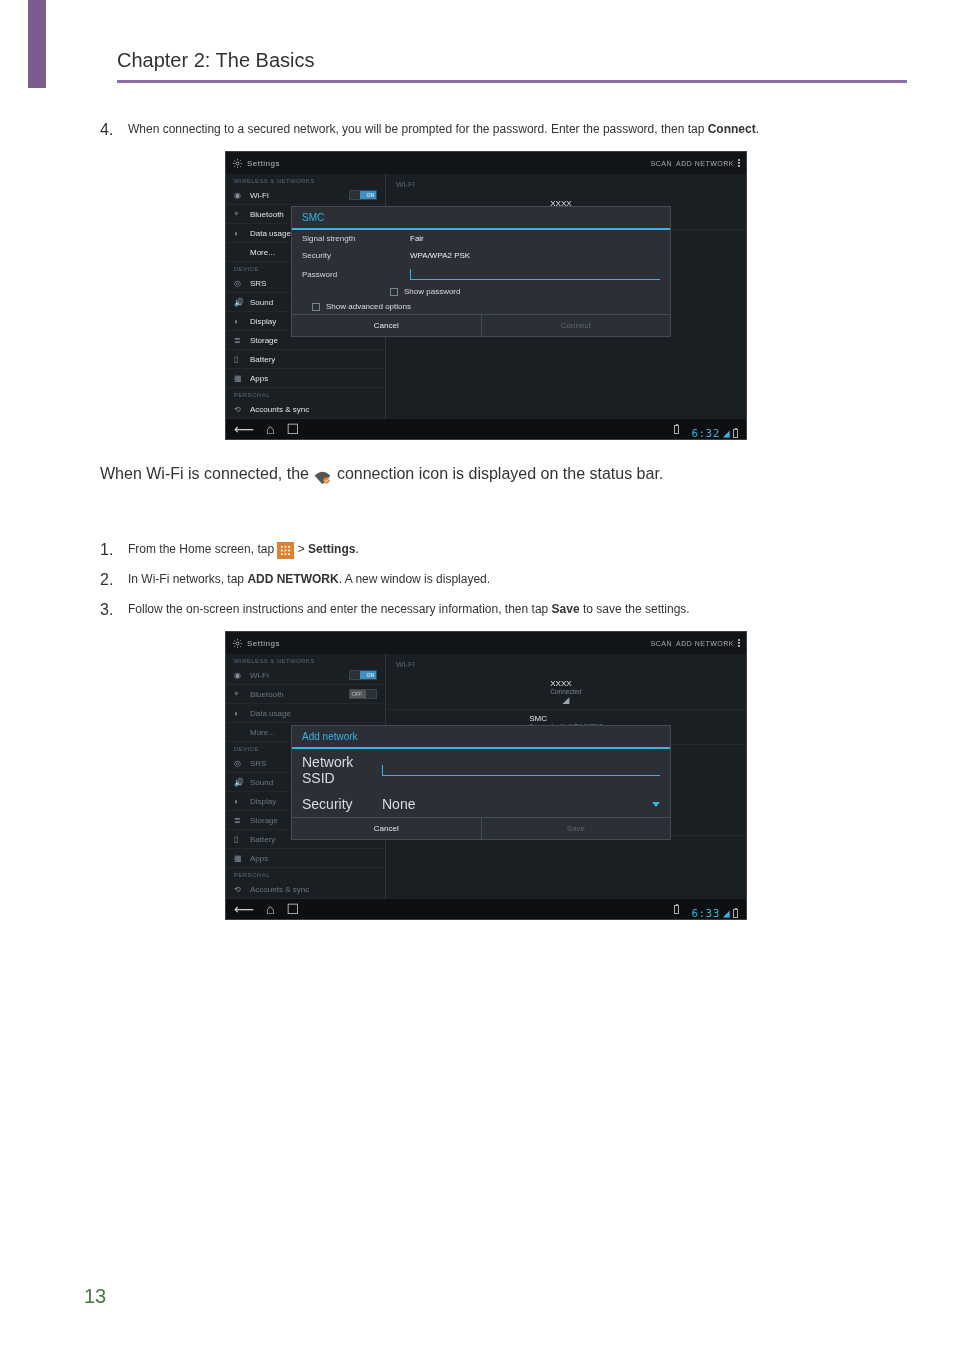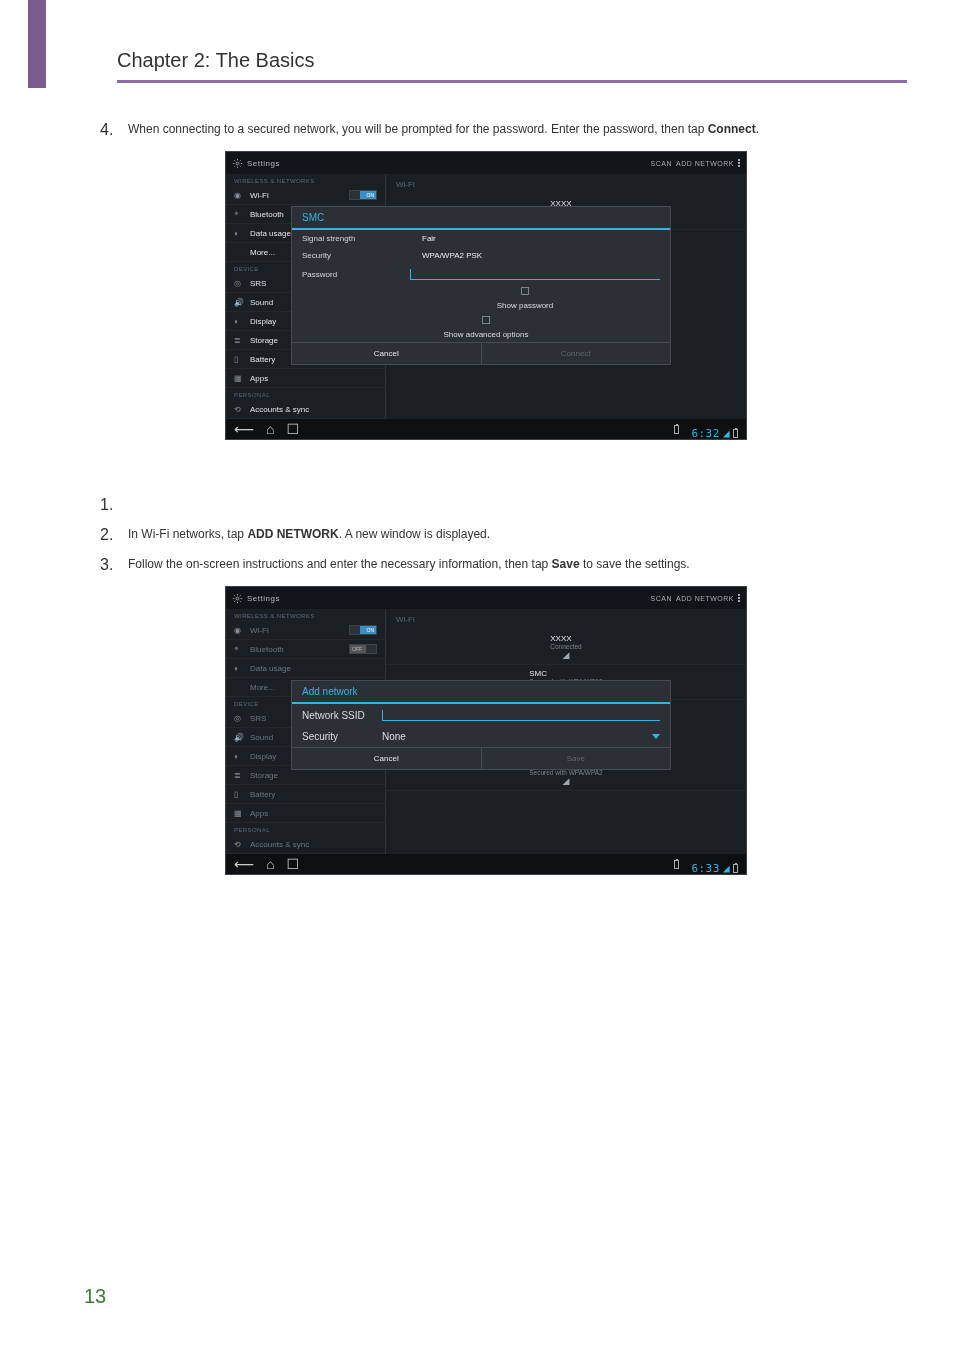--- a/index.html
+++ b/index.html
@@ -178,46 +178,45 @@
       padding: 5px 10px;
       border-bottom: 2px solid #33b5e5;
     }
     .dlg-row {
       display: flex;
       font-size: 8px;
       align-items: center;
       padding: 4px 10px;
     }
     .dlg-row .lbl { width: 108px; color: #d0d6da; }
-    .dlg-row .val { flex: 1; color: #e8edf1; margin-left: 12px; }
+    .dlg-row .val { flex: 1; color: #e8edf1; }
     .pw-input {
       border-bottom: 1px solid #33b5e5;
       height: 12px;
       flex: 1;
       position: relative;
     }
     .pw-input::after { content:""; position:absolute; left:0; bottom:0; width:1px; height:10px; background:#33b5e5;}
     .chk-row {
       display: flex; align-items: center; font-size: 8px; padding: 3px 10px; gap: 6px;
       margin-left: 88px;
-      flex-direction: column;
     }
     .chk-row.noindent { margin-left: 10px; }
     .chk { width:8px; height:8px; border:1px solid #7c848b; }
     .dlg-btns {
       display:flex; border-top:1px solid #444b52;
     }
     .dlg-btn {
       flex:1; text-align:center; padding:6px 0; font-size:8px; color:#e2e7eb;
       border-right:1px solid #444b52;
     }
     .dlg-btn.disabled { color:#5f666c; }
     .dlg-btn:last-child { border-right:none; }
     .dialog.adddlg { top: 94px; width: 380px; }
-    .add-row { display:flex; align-items:center; font-size:10px; padding:5px 10px; gap:8px;}
+    .add-row { display:flex; align-items:center; font-size:14px; padding:5px 10px; gap:8px;}
     .add-row .lbl { width:72px; }
     .ssid-input { flex:1; border-bottom:1px solid #33b5e5; height:12px; position:relative;}
     .ssid-input::after{content:""; position:absolute; left:0; bottom:0; width:1px; height:10px; background:#33b5e5;}
     .sel-box { flex:1; display:flex; align-items:center; justify-content:space-between;}
     .triangle { width:0; height:0; border-left:4px solid transparent; border-right:4px solid transparent; border-top:5px solid #33b5e5;}
     .inline-icon.apps {
       width: 17px; height: 17px;
       background: #e08030;
       display: inline-block;
       vertical-align: middle;
@@ -389,25 +388,40 @@
           <span class="chk"></span>
           <span>Show advanced options</span>
         </div>
       <div class="dlg-btns">
         <div class="dlg-btn">Cancel</div>
         <div class="dlg-btn disabled">Connect</div>
       </div>
     </div>
   </div>
 
+  <div class="para-plain">
+    <span>When Wi-Fi is connected, the</span>
+    <span class="inline-icon wifi-connected"><svg viewBox="0 0 24 18">
+          <path d="M2 6 Q12 -4 22 6 L12 17 Z" fill="#555"></path>
+          <circle cx="17" cy="12" r="4" fill="#e08030"></circle>
+          <path d="M15 12 l2 2 l3-4" stroke="#fff" stroke-width="1.2" fill="none"></path>
+        </svg></span>
+    <span>connection icon is displayed on the status bar.</span>
+  </div>
 
   <div class="gap-section"></div>
 
   <div class="instr-line">
     <div class="instr-num">1.</div>
+    <div class="instr-text">
+      <span>From the Home screen, tap</span>
+      <span class="inline-icon apps"></span>
+      <span>&gt;</span>
+      <span class="bold">Settings</span><span>.</span>
+    </div>
   </div>
 
   <div class="instr-line">
     <div class="instr-num">2.</div>
     <div class="instr-text">
       <span>In Wi-Fi networks, tap</span>
       <span class="bold">ADD NETWORK</span><span>. A new window is displayed.</span>
     </div>
   </div>
 

